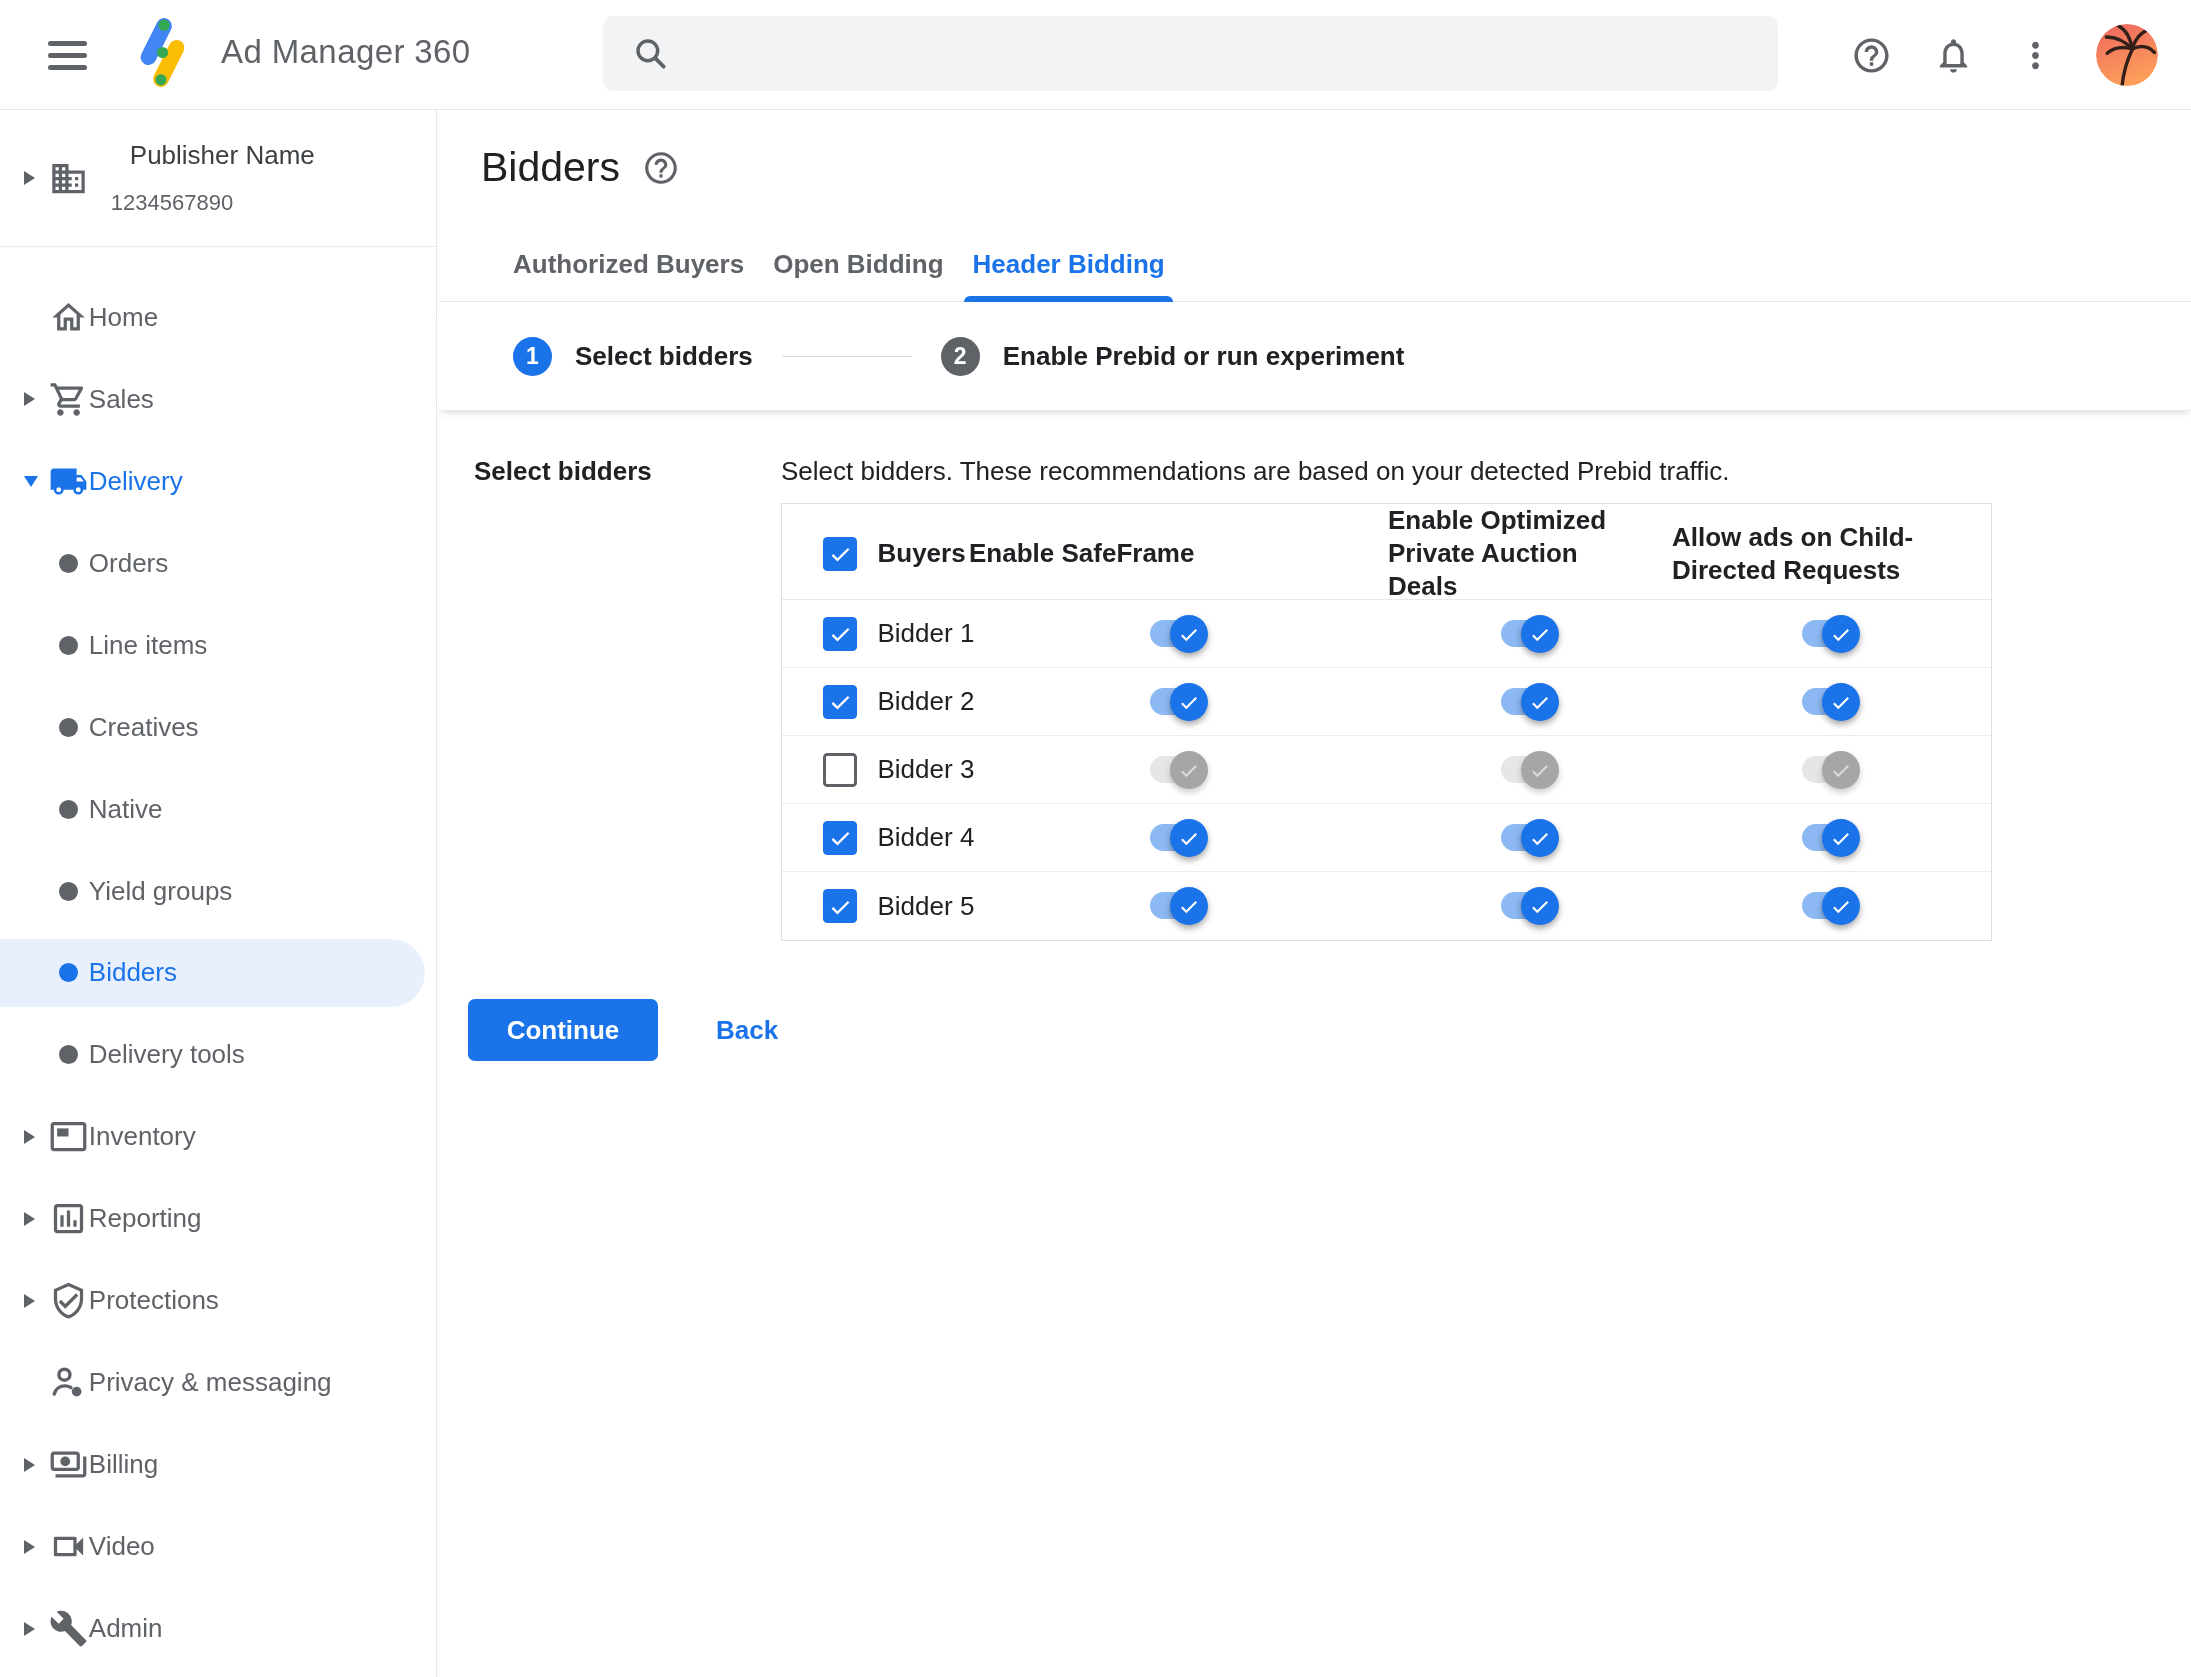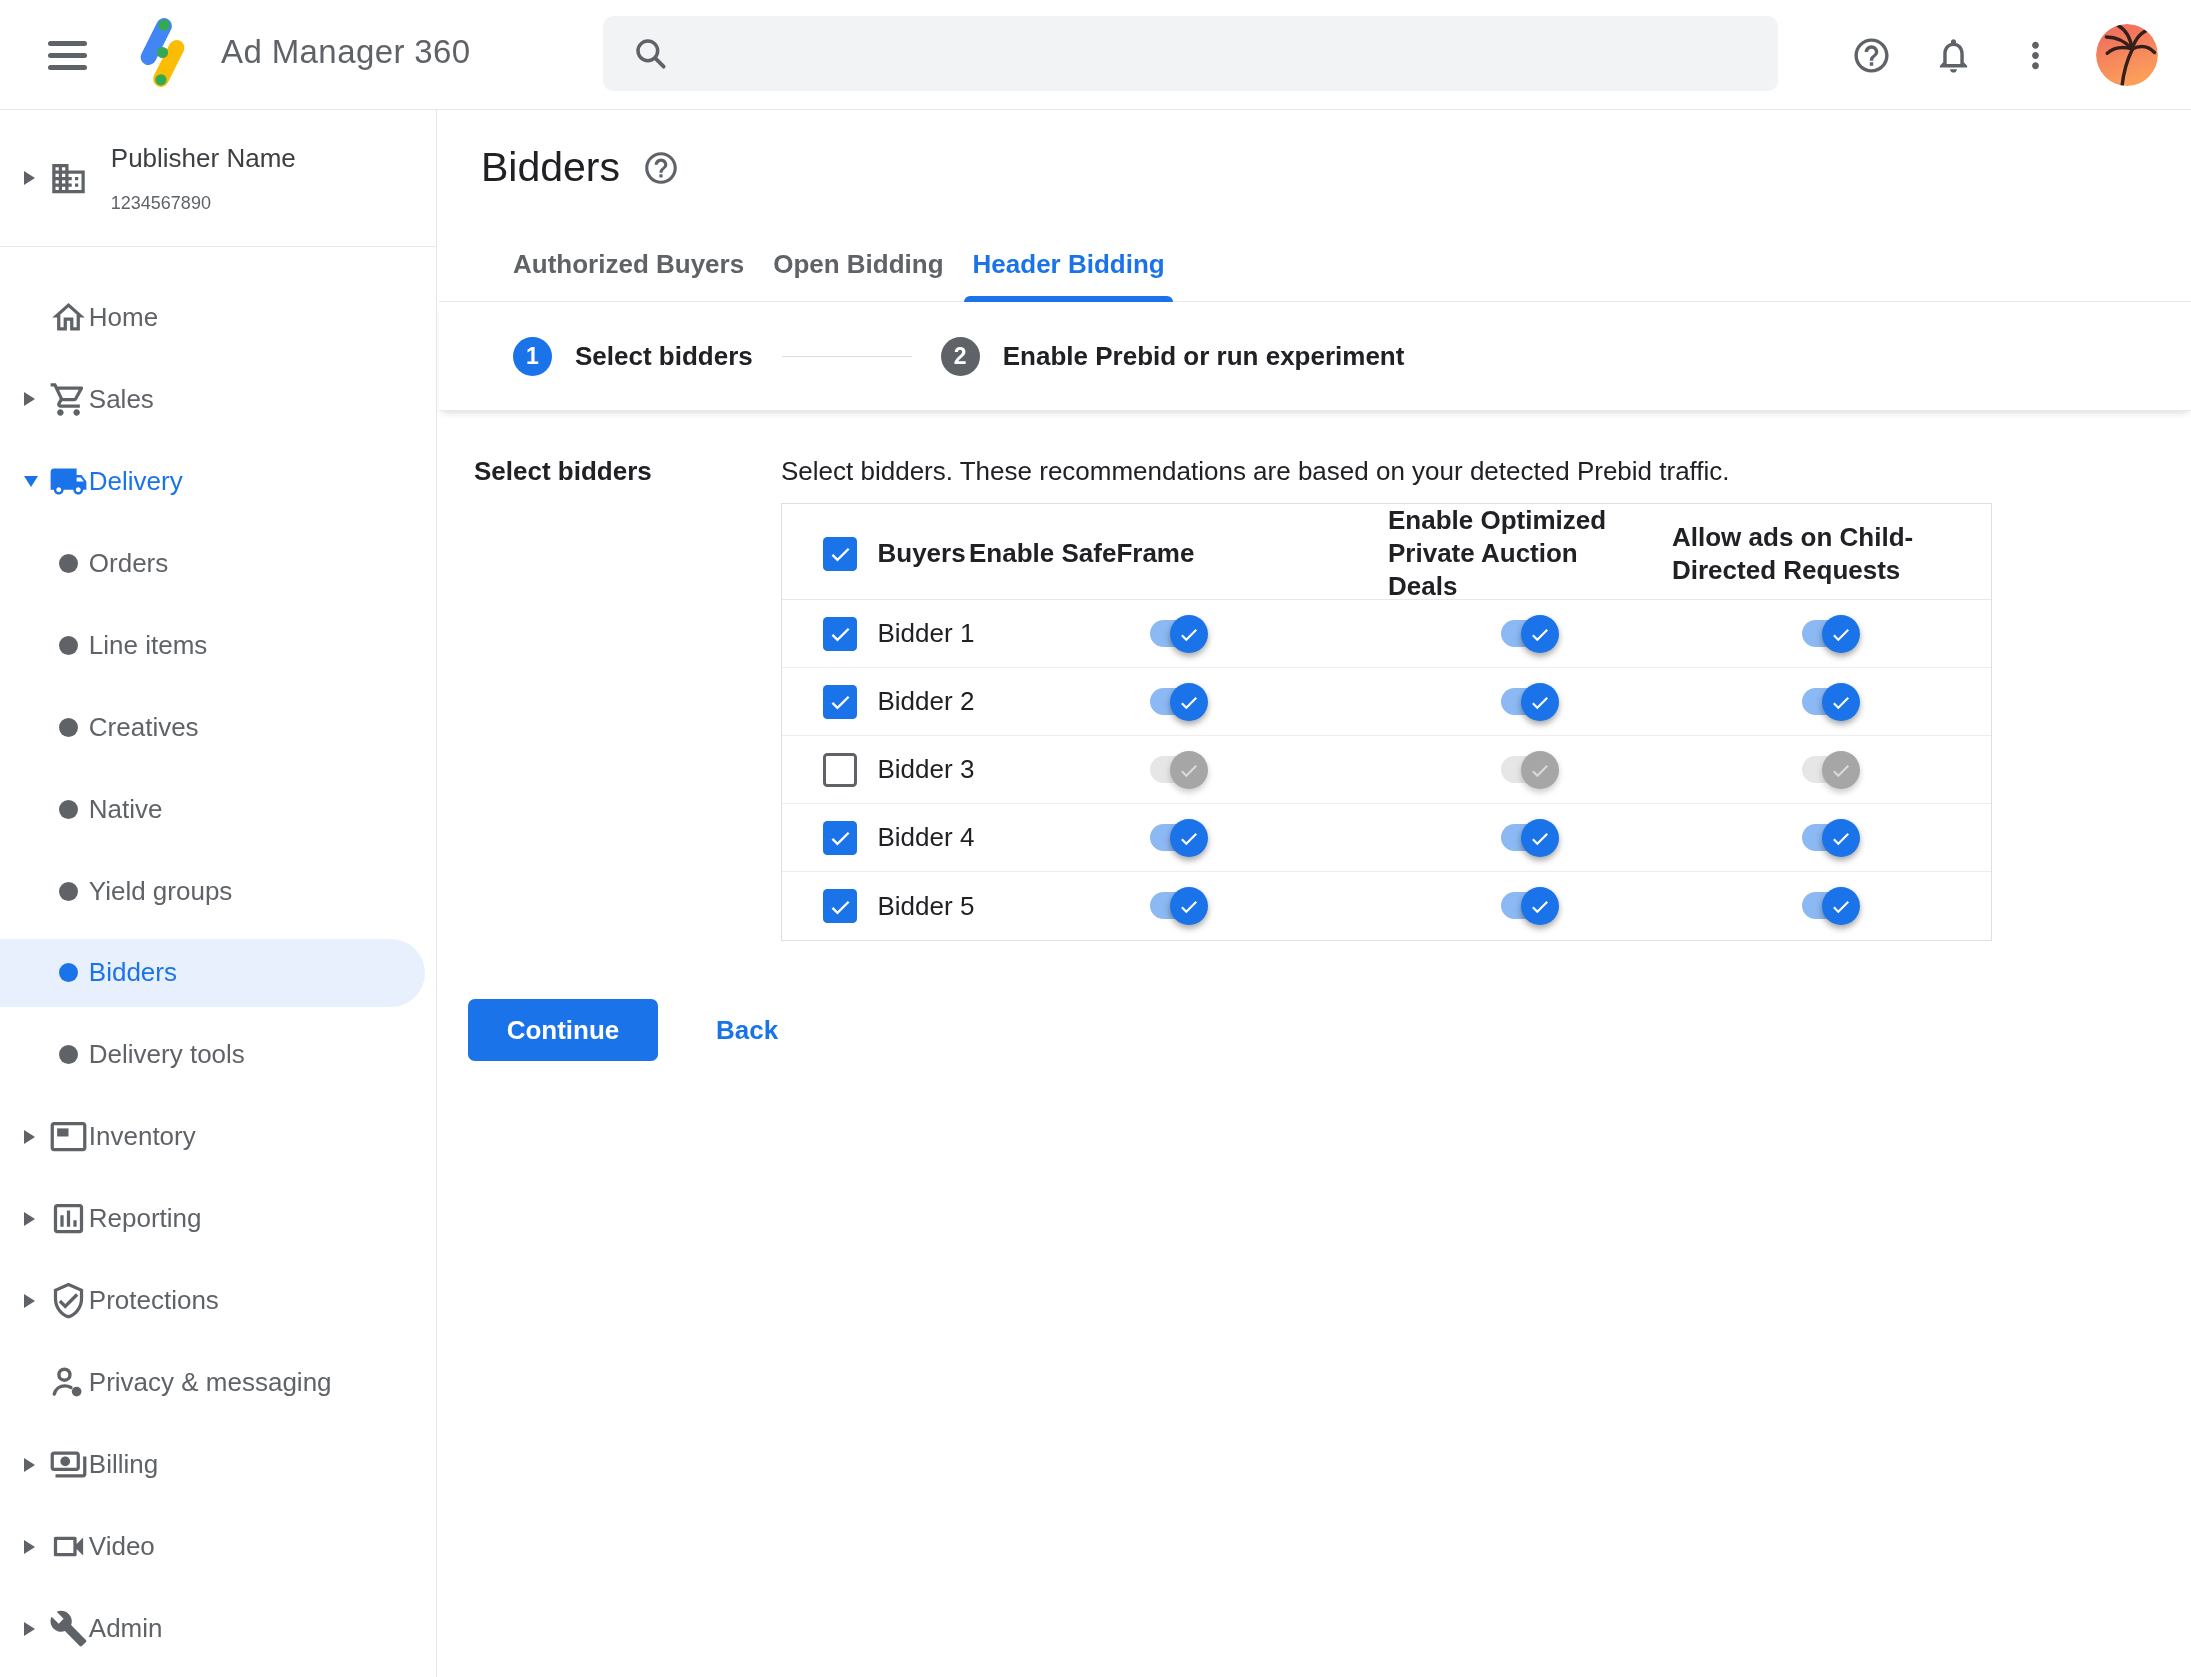--- a/index.html
+++ b/index.html
@@ -16,22 +16,22 @@
   .search-input { border:none; background:transparent; outline:none; font-size:26px; margin-left:20.5px; flex:1; color:#202124; font-family:"Liberation Sans",sans-serif; }
   .top-right { position:absolute; right:34px; top:0; height:110px; display:flex; align-items:center; gap:39px; }
   .tb-icon { width:43px; height:43px; display:flex; align-items:center; justify-content:center; cursor:pointer; }
   .tb-icon svg { width:41px; height:41px; fill:#5f6368; }
   .avatar { width:62px; height:62px; border-radius:50%; overflow:hidden; cursor:pointer; }
 
   
   .sidebar { position:absolute; top:110px; left:0; width:437px; height:1568px; background:#fff; border-right:1.7px solid #e4e6ea; z-index:20; }
   .publisher { height:137px; border-bottom:1.7px solid #e8eaed; display:flex; align-items:center; padding-left:24px; cursor:pointer; }
   .pub-text { margin-left:22px; }
-  .pub-name { font-size:26px; color:#3c4043; }
-  .pub-id { font-size:18px; color:#5f6368; margin-top:19px; }
+  .pub-name { font-size:26px; color:#3c4043;margin-left:19px; }
+  .pub-id { font-size:22px; color:#5f6368; margin-top:19px; }
   .nav { padding-top:29px; }
   .nav-item { height:82px; display:flex; align-items:center; padding-left:24px; cursor:pointer; }
   .caret { width:17px; flex:0 0 17px; display:flex; justify-content:flex-start; }
   .caret i { width:0; height:0; border-top:7.7px solid transparent; border-bottom:7.7px solid transparent; border-left:11px solid #5f6368; }
   .caret.down i { border-left:7.7px solid transparent; border-right:7.7px solid transparent; border-top:11px solid #1a73e8; border-bottom:none; }
   .nav-ic { width:41px; height:41px; margin-left:6.8px; flex:0 0 41px; display:flex; align-items:center; justify-content:center; }
   .nav-ic svg { width:39px; height:39px; fill:#5f6368; }
   .nav-ic.blue svg { fill:#1a73e8; }
   .bullet { width:19px; height:19px; border-radius:50%; background:#5f6368; }
   .bullet.blue { background:#1a73e8; }

